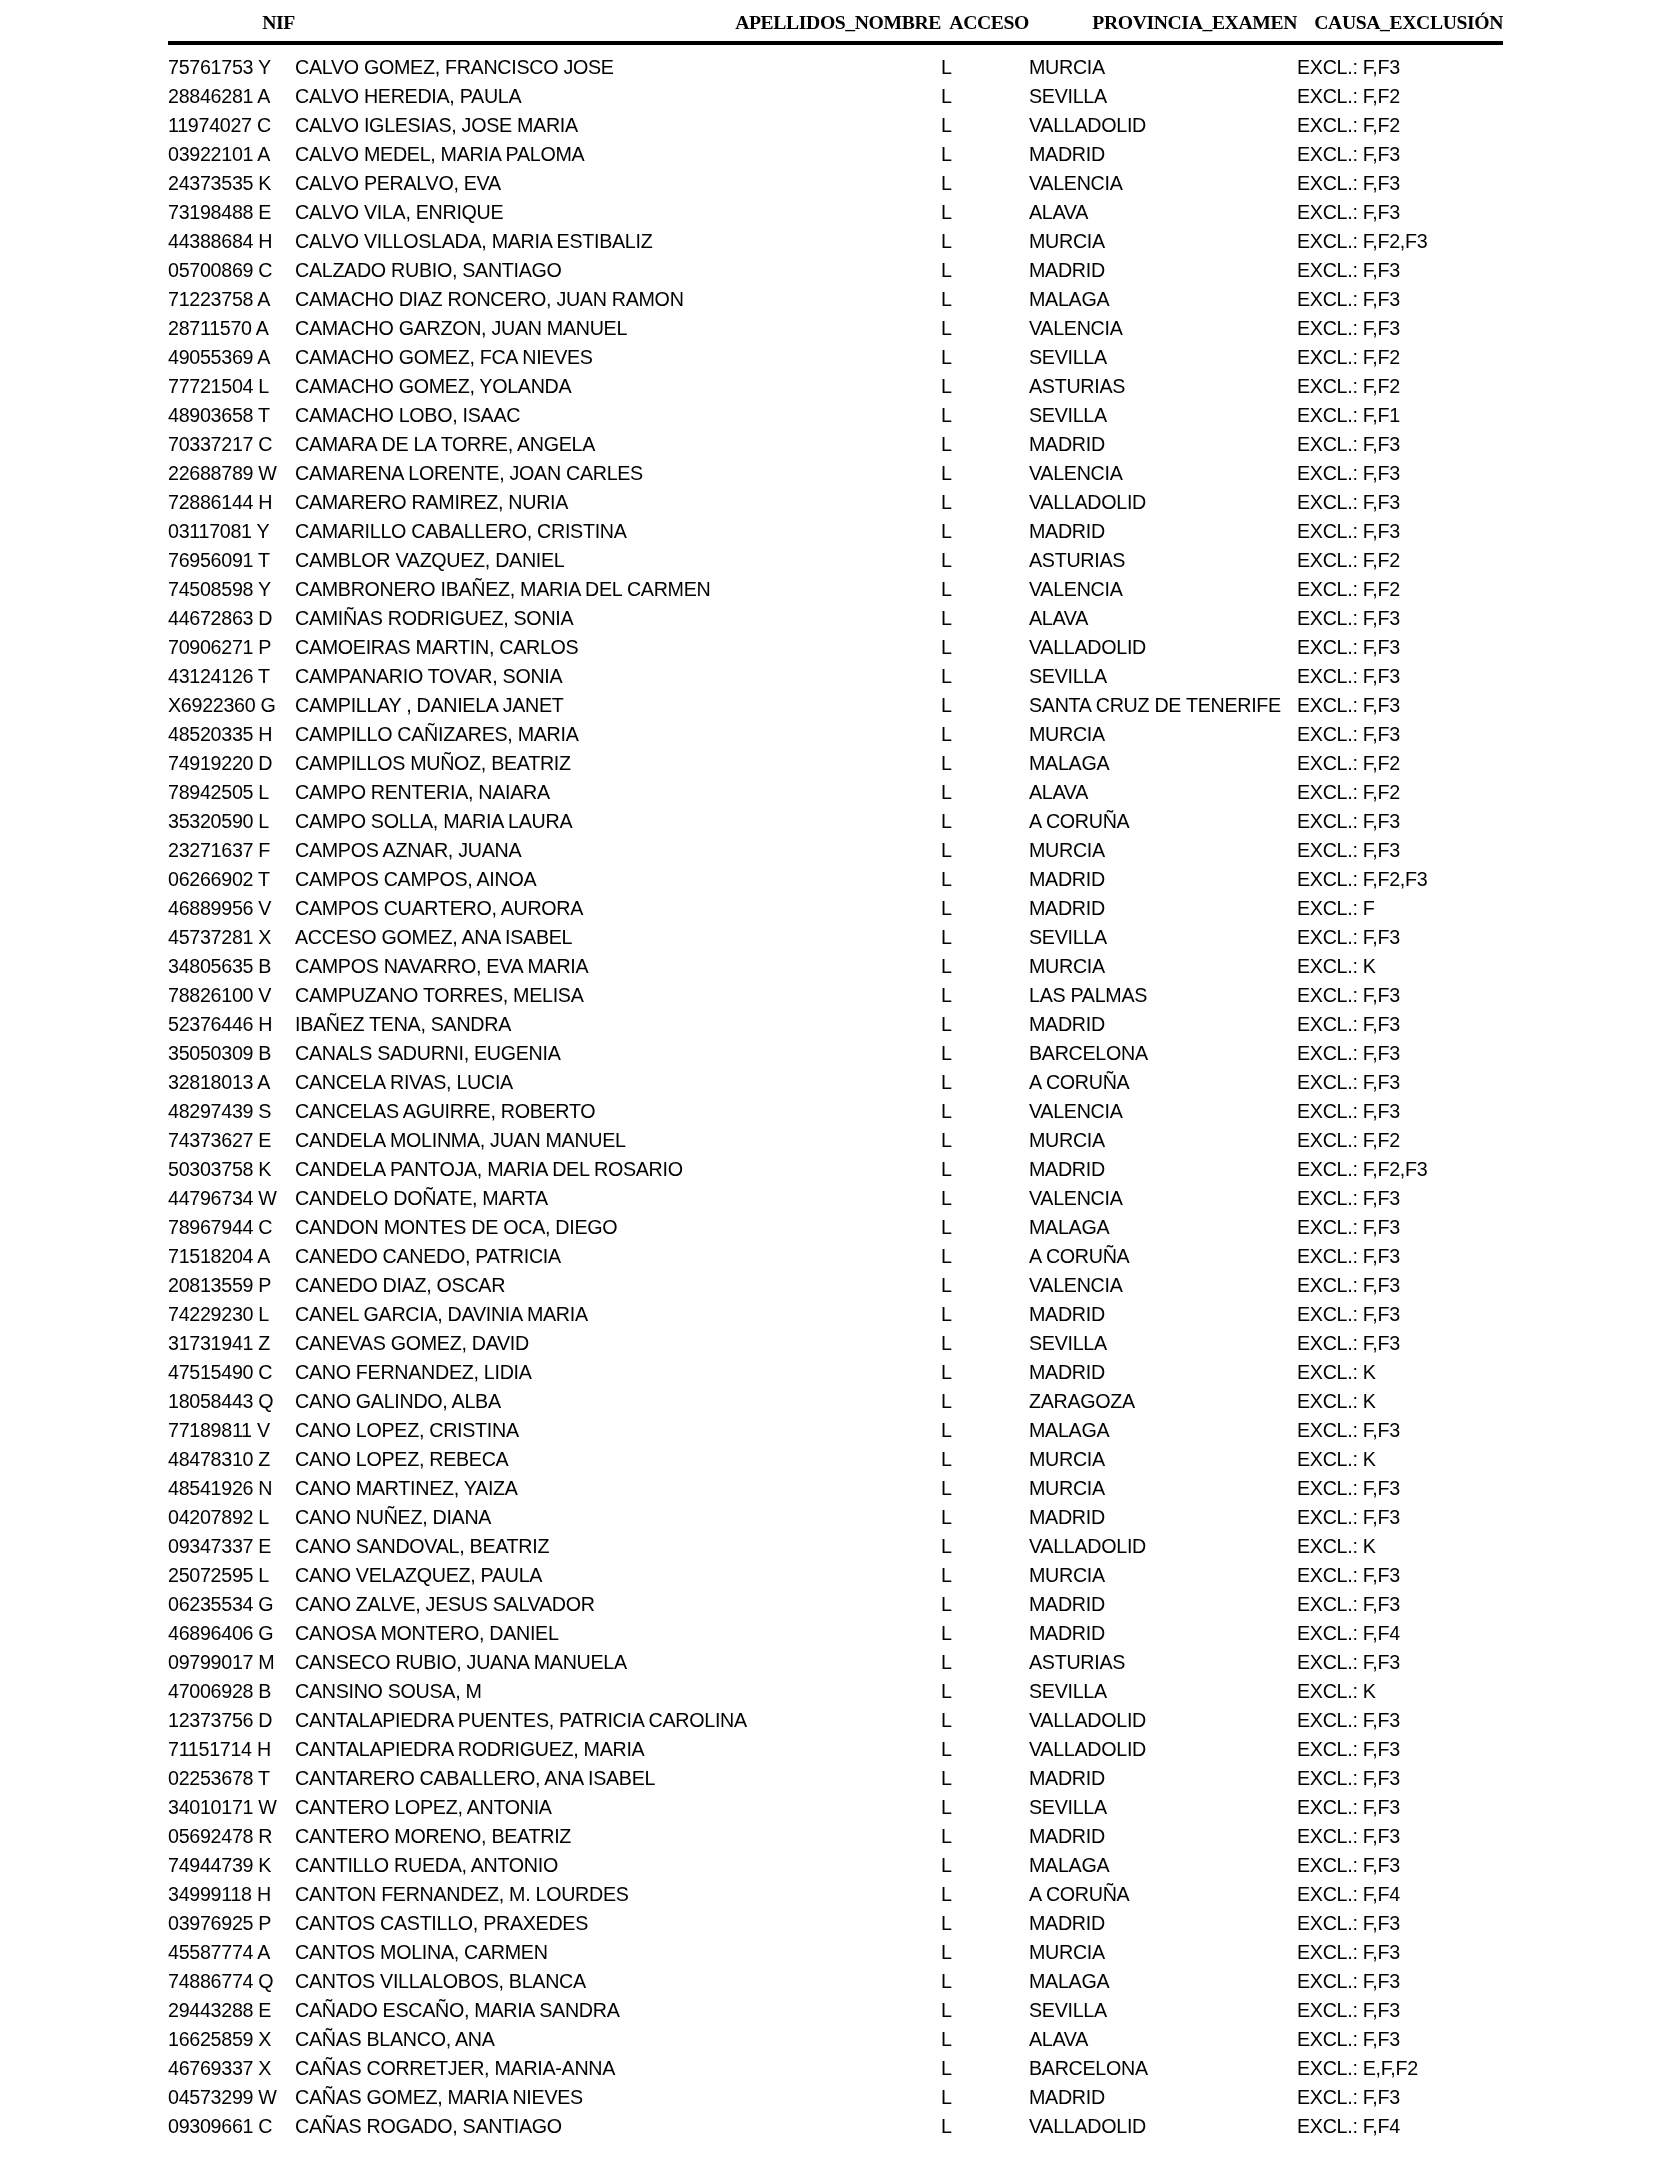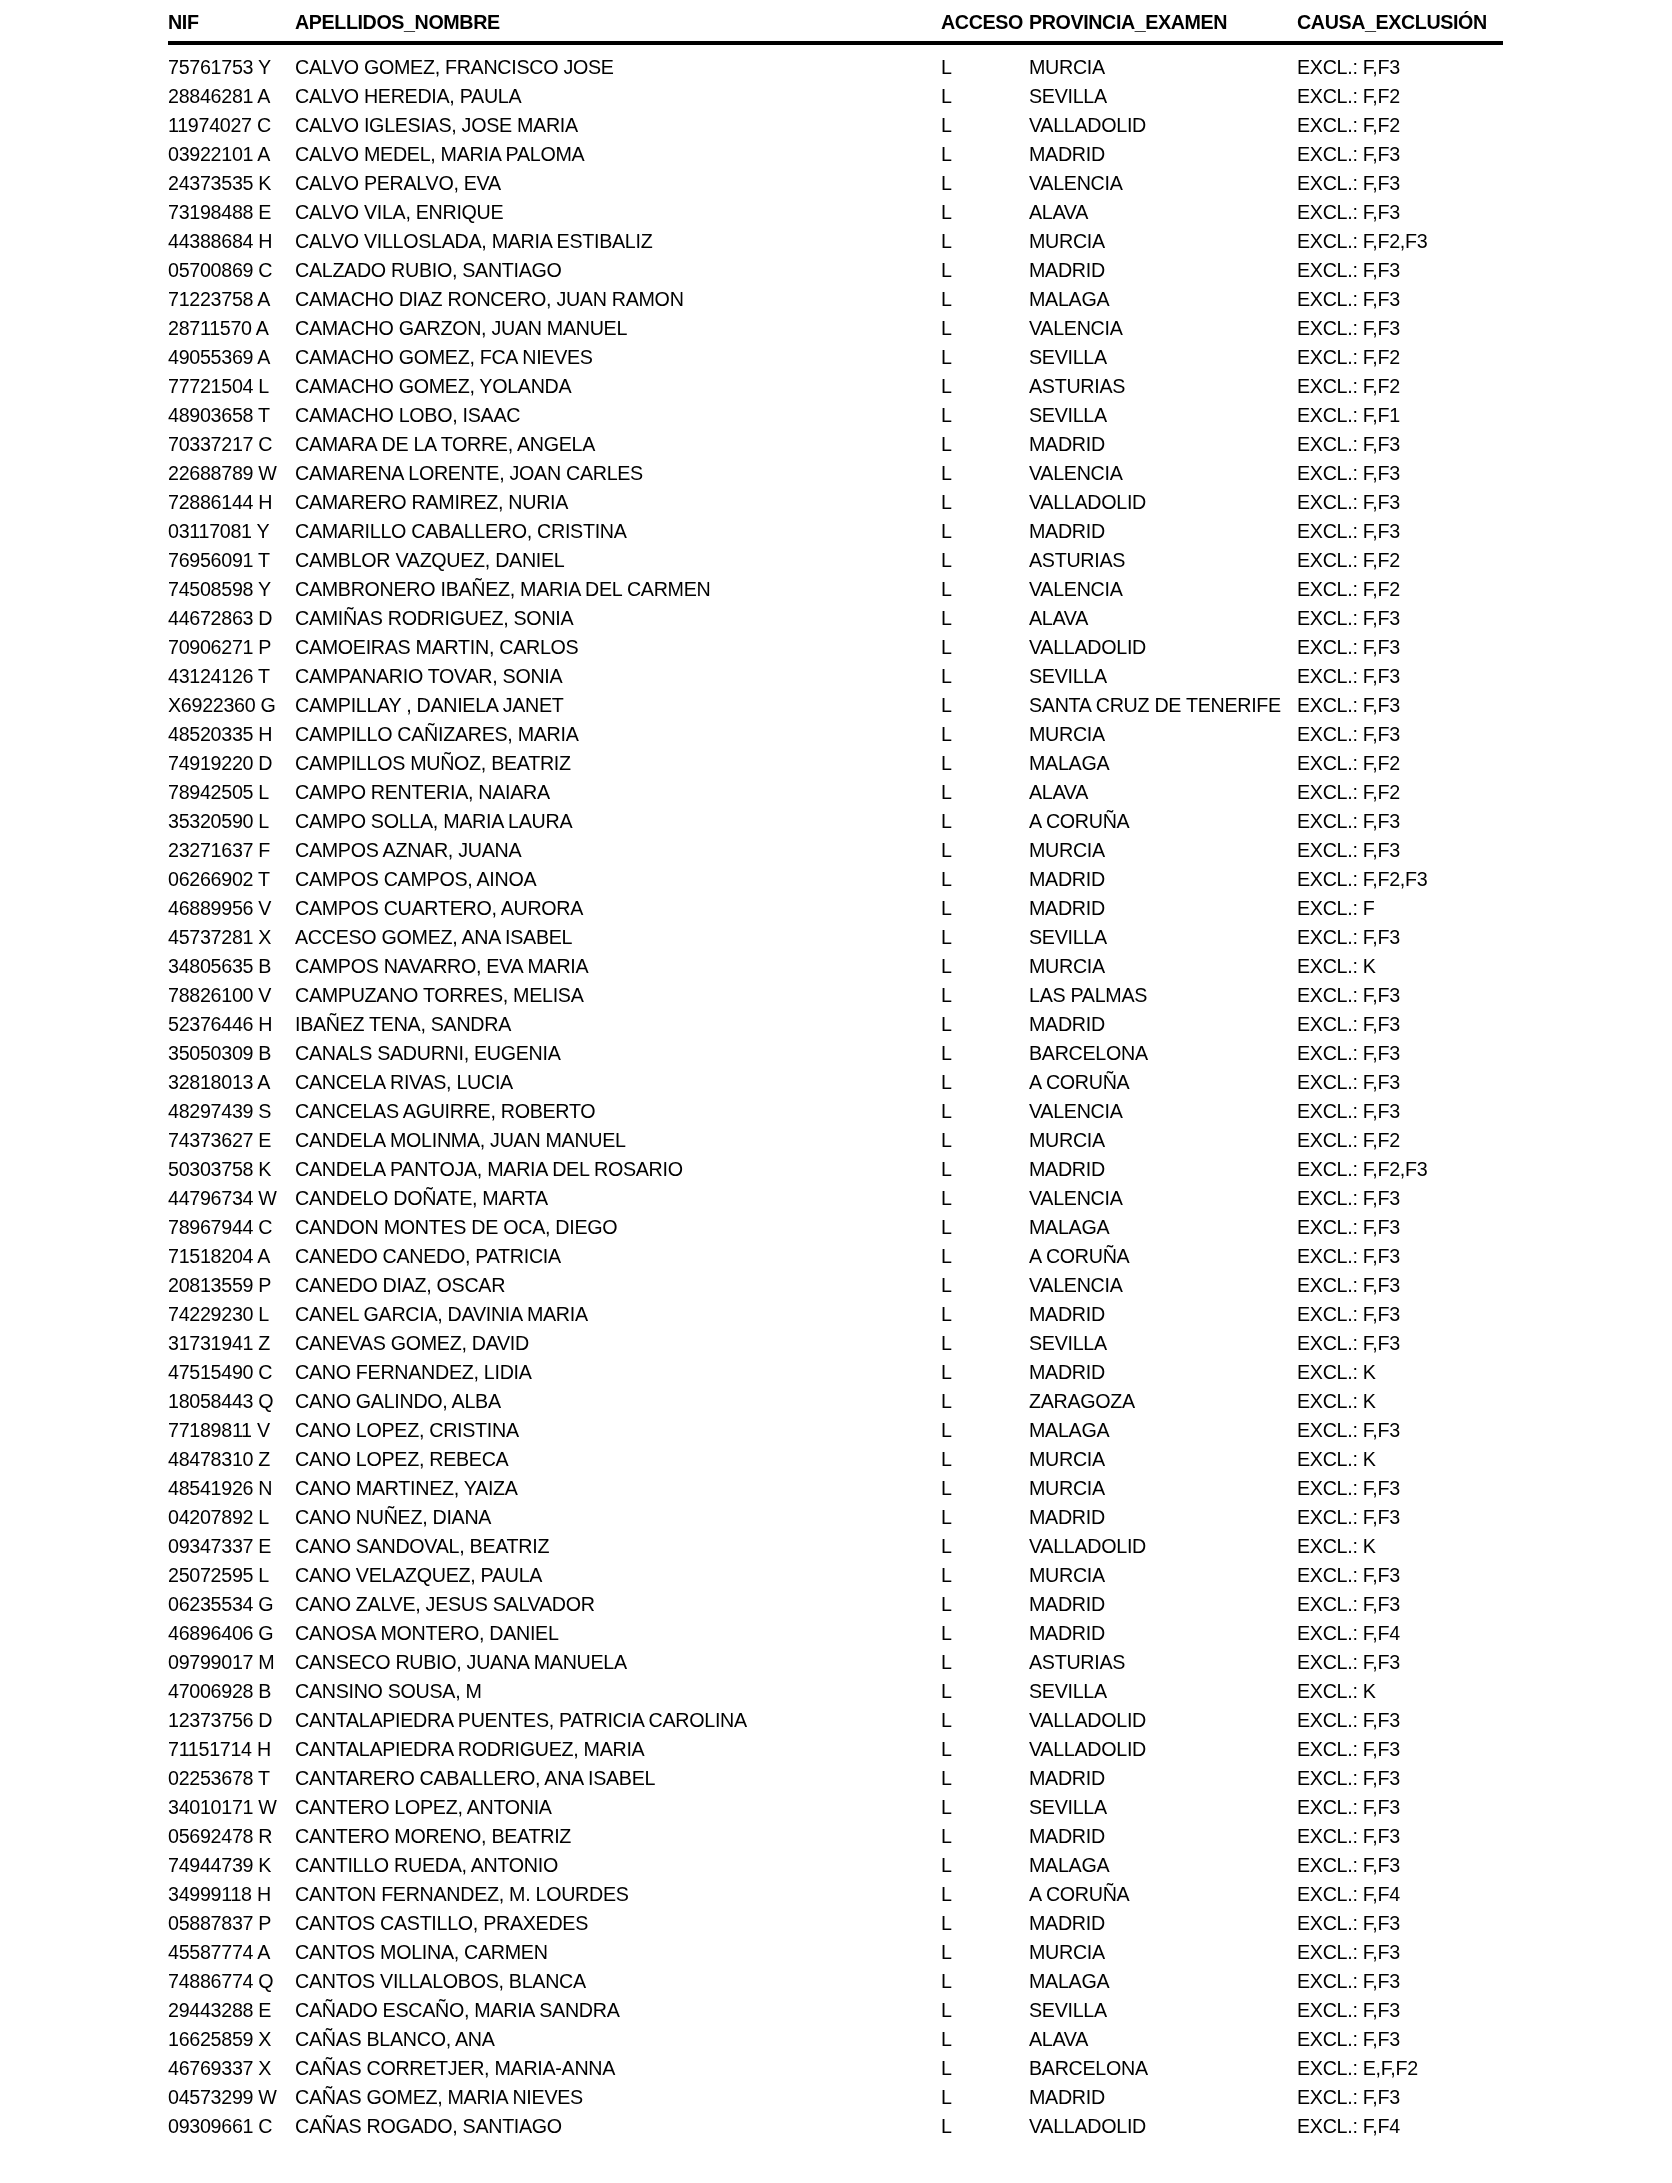--- a/index.html
+++ b/index.html
@@ -22,28 +22,29 @@
     border-collapse: collapse;
     table-layout: fixed;
     width: 1335px;
   }
   table.listing col.c-nif      { width: 127px; }
   table.listing col.c-nombre   { width: 646px; }
   table.listing col.c-acceso   { width: 88px; }
   table.listing col.c-provincia{ width: 268px; }
   table.listing col.c-causa    { width: 206px; }
   table.listing th {
-    text-align: left;
+    text-align: right;
     font-weight: bold;
     font-size: 19.7px;
     letter-spacing: -0.4px;
     padding: 0 0 7px 0;
     border-bottom: 4.7px solid #000000;
     white-space: nowrap;
     overflow: hidden;
+    font-family: Liberation Serif, serif;
   }
   table.listing td {
     font-size: 19.7px;
     letter-spacing: -0.3px;
     height: 29px;
     padding: 0;
     vertical-align: middle;
     white-space: nowrap;
     overflow: hidden;
   }
@@ -516,21 +517,21 @@
           <td>EXCL.: F,F3</td>
         </tr>
         <tr>
           <td>34999118 H</td>
           <td>CANTON FERNANDEZ, M. LOURDES</td>
           <td>L</td>
           <td>A CORUÑA</td>
           <td>EXCL.: F,F4</td>
         </tr>
         <tr>
-          <td>05887837 P</td>
+          <td>03976925 P</td>
           <td>CANTOS CASTILLO, PRAXEDES</td>
           <td>L</td>
           <td>MADRID</td>
           <td>EXCL.: F,F3</td>
         </tr>
         <tr>
           <td>45587774 A</td>
           <td>CANTOS MOLINA, CARMEN</td>
           <td>L</td>
           <td>MURCIA</td>

